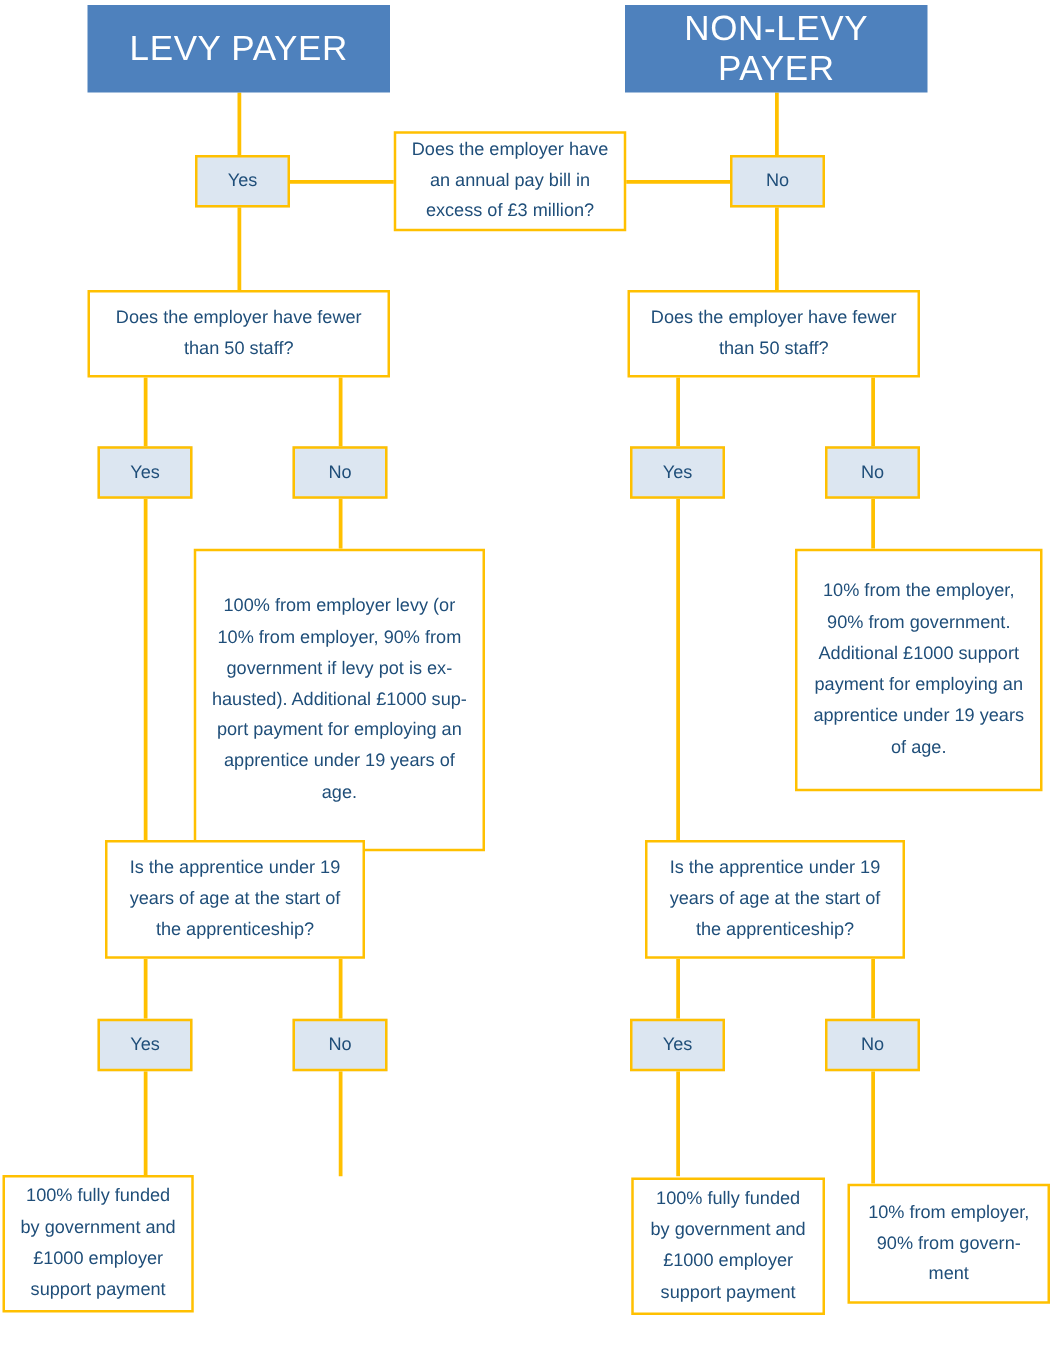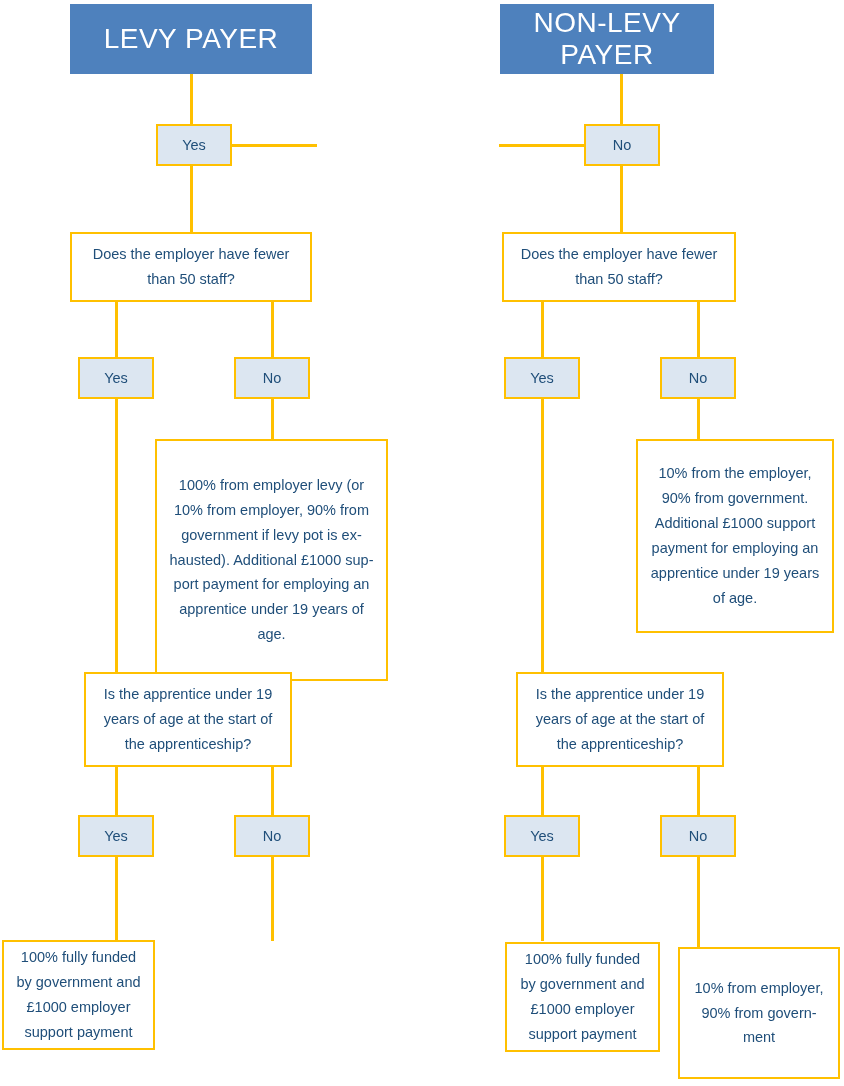--- a/index.html
+++ b/index.html
@@ -97,28 +97,33 @@
 
   <div class="conn conn-v" style="left:115px; top:857px; height:84px;"></div>
   <div class="conn conn-v" style="left:271px; top:857px; height:84px;"></div>
   <div class="conn conn-v" style="left:541px; top:857px; height:84px;"></div>
   <div class="conn conn-v" style="left:697px; top:857px; height:90px;"></div>
 
   <div class="node header-node" style="left:70px; top:4px; width:242px; height:70px;">
     <span class="node-text">LEVY PAYER</span>
   </div>
 
-  <div class="node header-node" style="left:500px; top:4px; width:214px; height:70px;">
+  <div class="node header-node" style="left:500px; top:4px; width:242px; height:70px;">
     <span class="node-text">NON-LEVY PAYER</span>
   </div>
 
   <div class="node answer-node" style="left:156px; top:124px; width:76px; height:42px;">
     <span class="node-text">Yes</span>
   </div>
 
+  <div class="node question-node" style="left:315px; top:105px; width:186px; height:80px;">
+    <span class="node-text">Does the employer have
+an annual pay bill in
+excess of £3 million?</span>
+  </div>
 
   <div class="node answer-node" style="left:584px; top:124px; width:76px; height:42px;">
     <span class="node-text">No</span>
   </div>
 
   <div class="node question-node" style="left:70px; top:232px; width:242px; height:70px;">
     <span class="node-text">Does the employer have fewer
 than 50 staff?</span>
   </div>
 
@@ -194,19 +199,19 @@
   </div>
 
 
   <div class="node result-node" style="left:505px; top:942px; width:155px; height:110px;">
     <span class="node-text">100% fully funded
 by government and
 £1000 employer
 support payment</span>
   </div>
 
-  <div class="node result-node" style="left:678px; top:947px; width:162px; height:132px;">
+  <div class="node result-node" style="left:678px; top:947px; width:162px; height:96px;">
     <span class="node-text">10% from employer,
 90% from govern-
 ment</span>
   </div>
 
 </div>
 
 </body></html>

